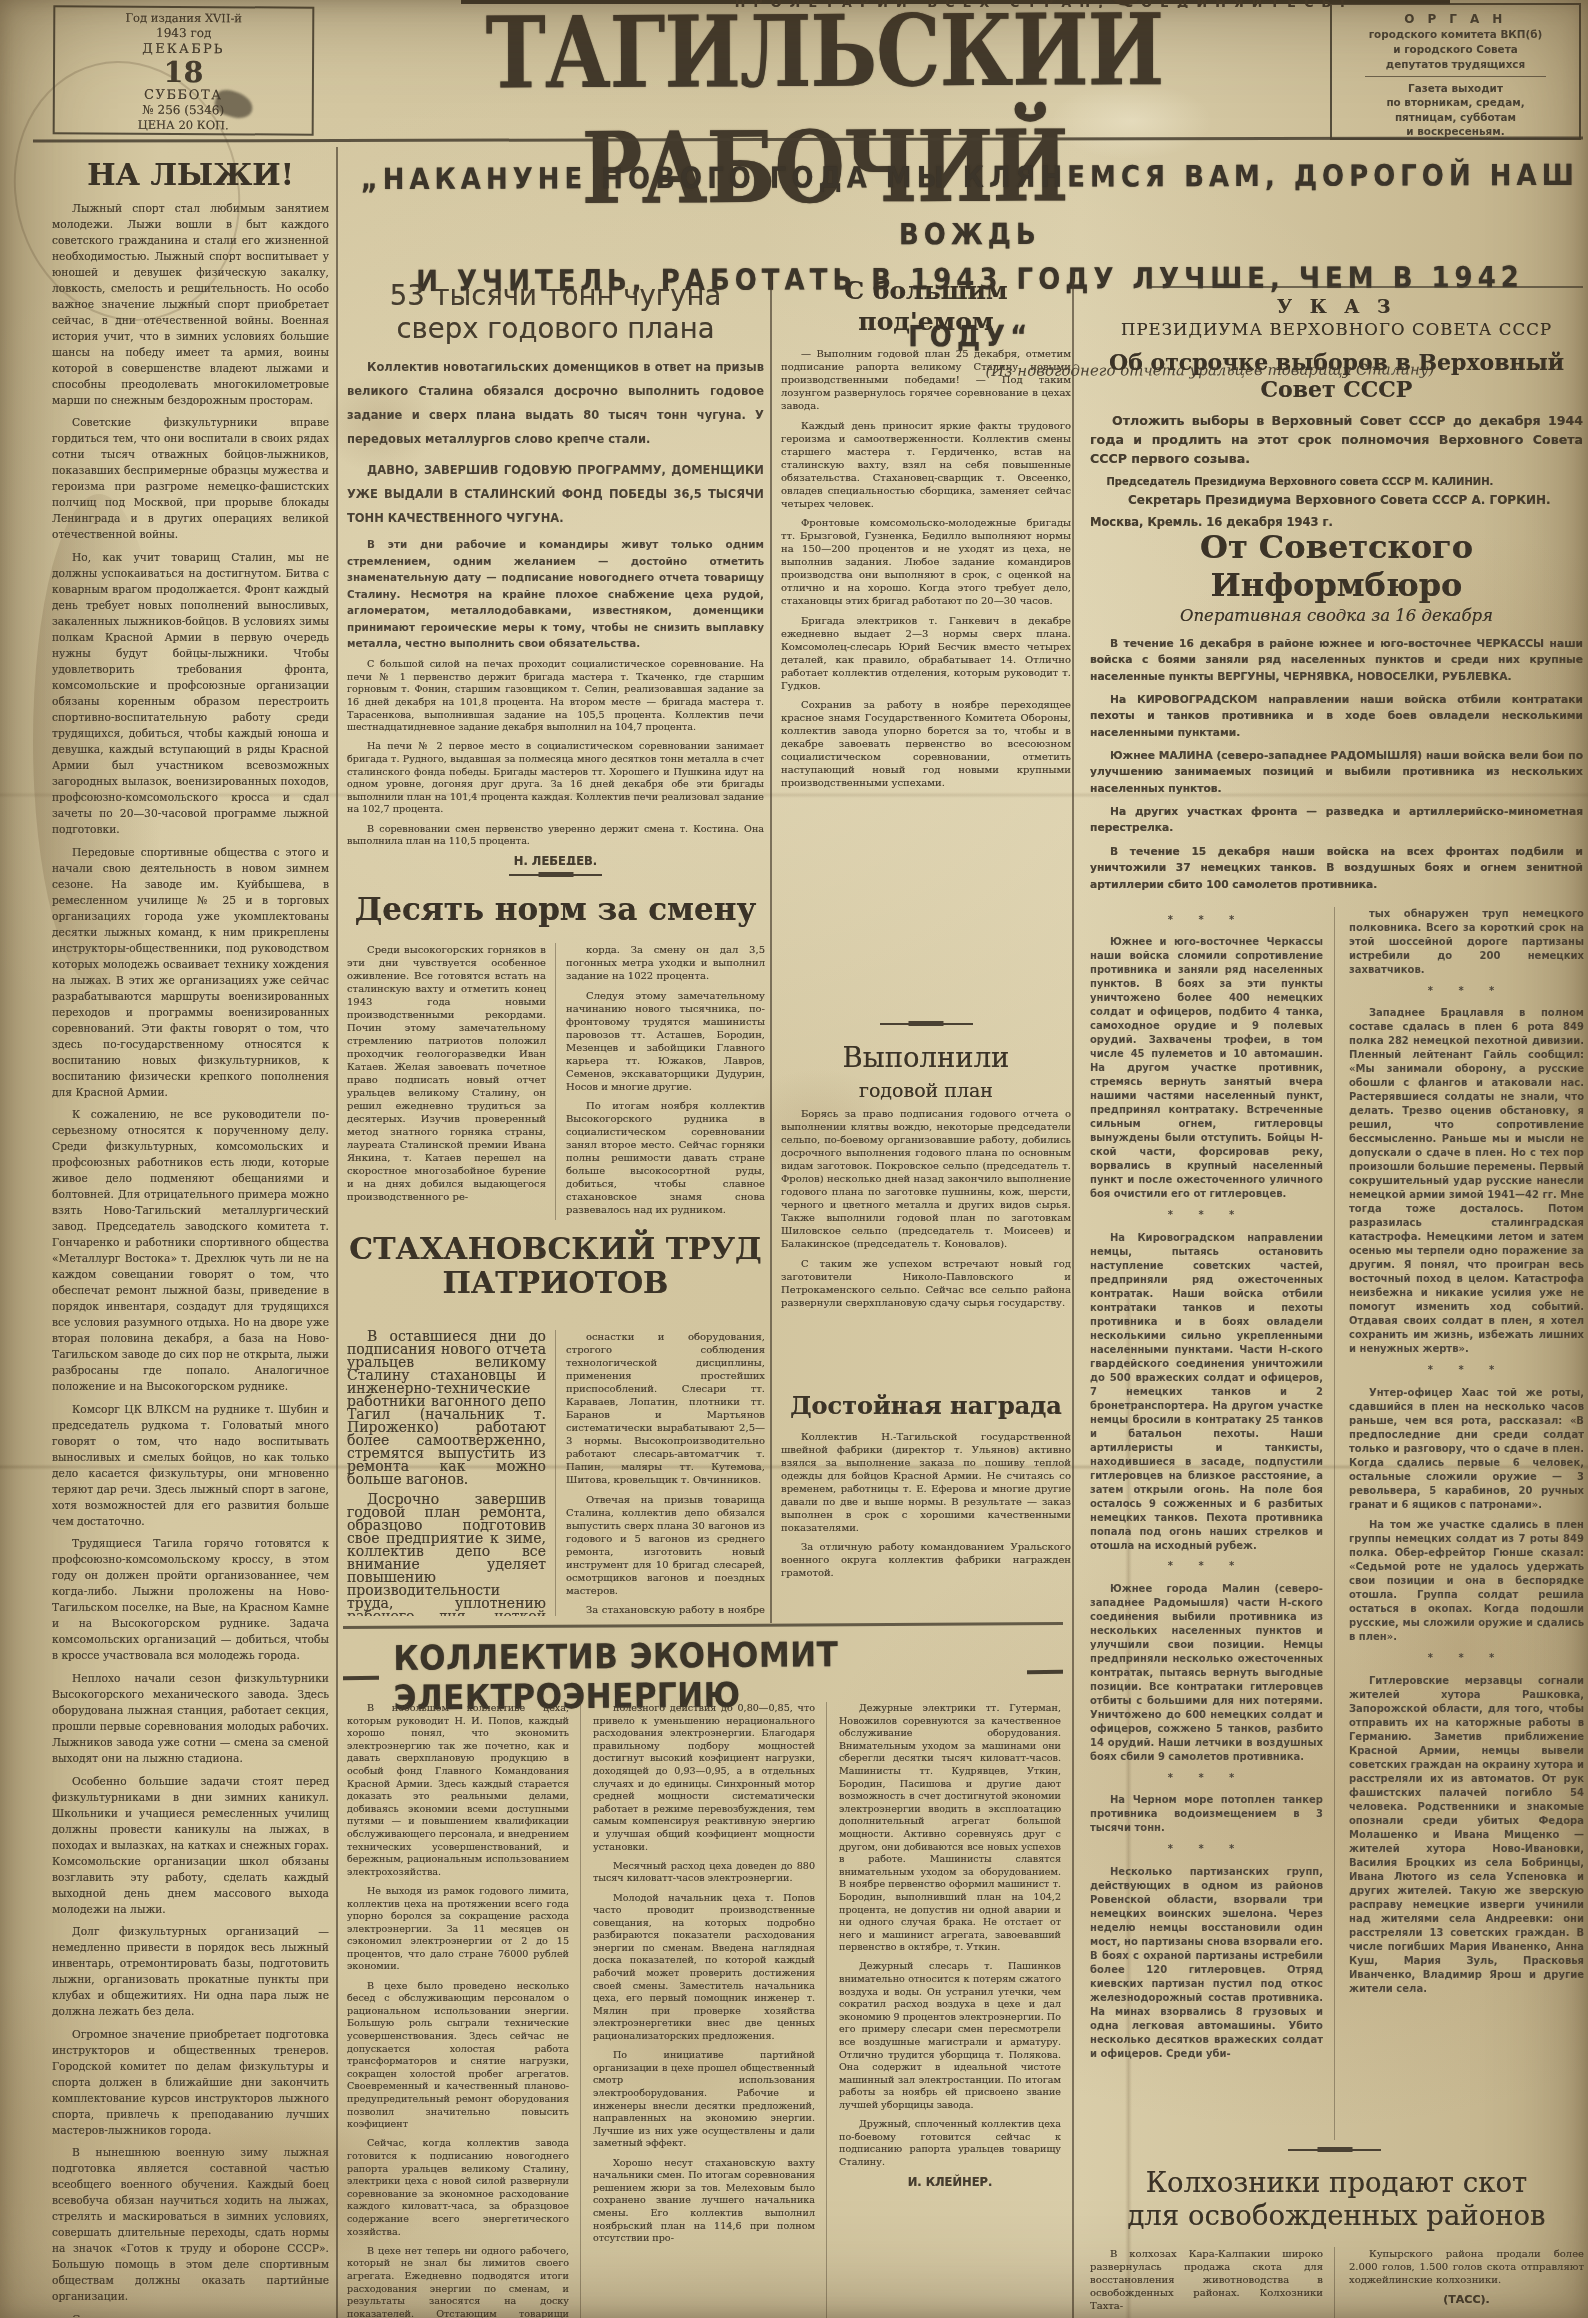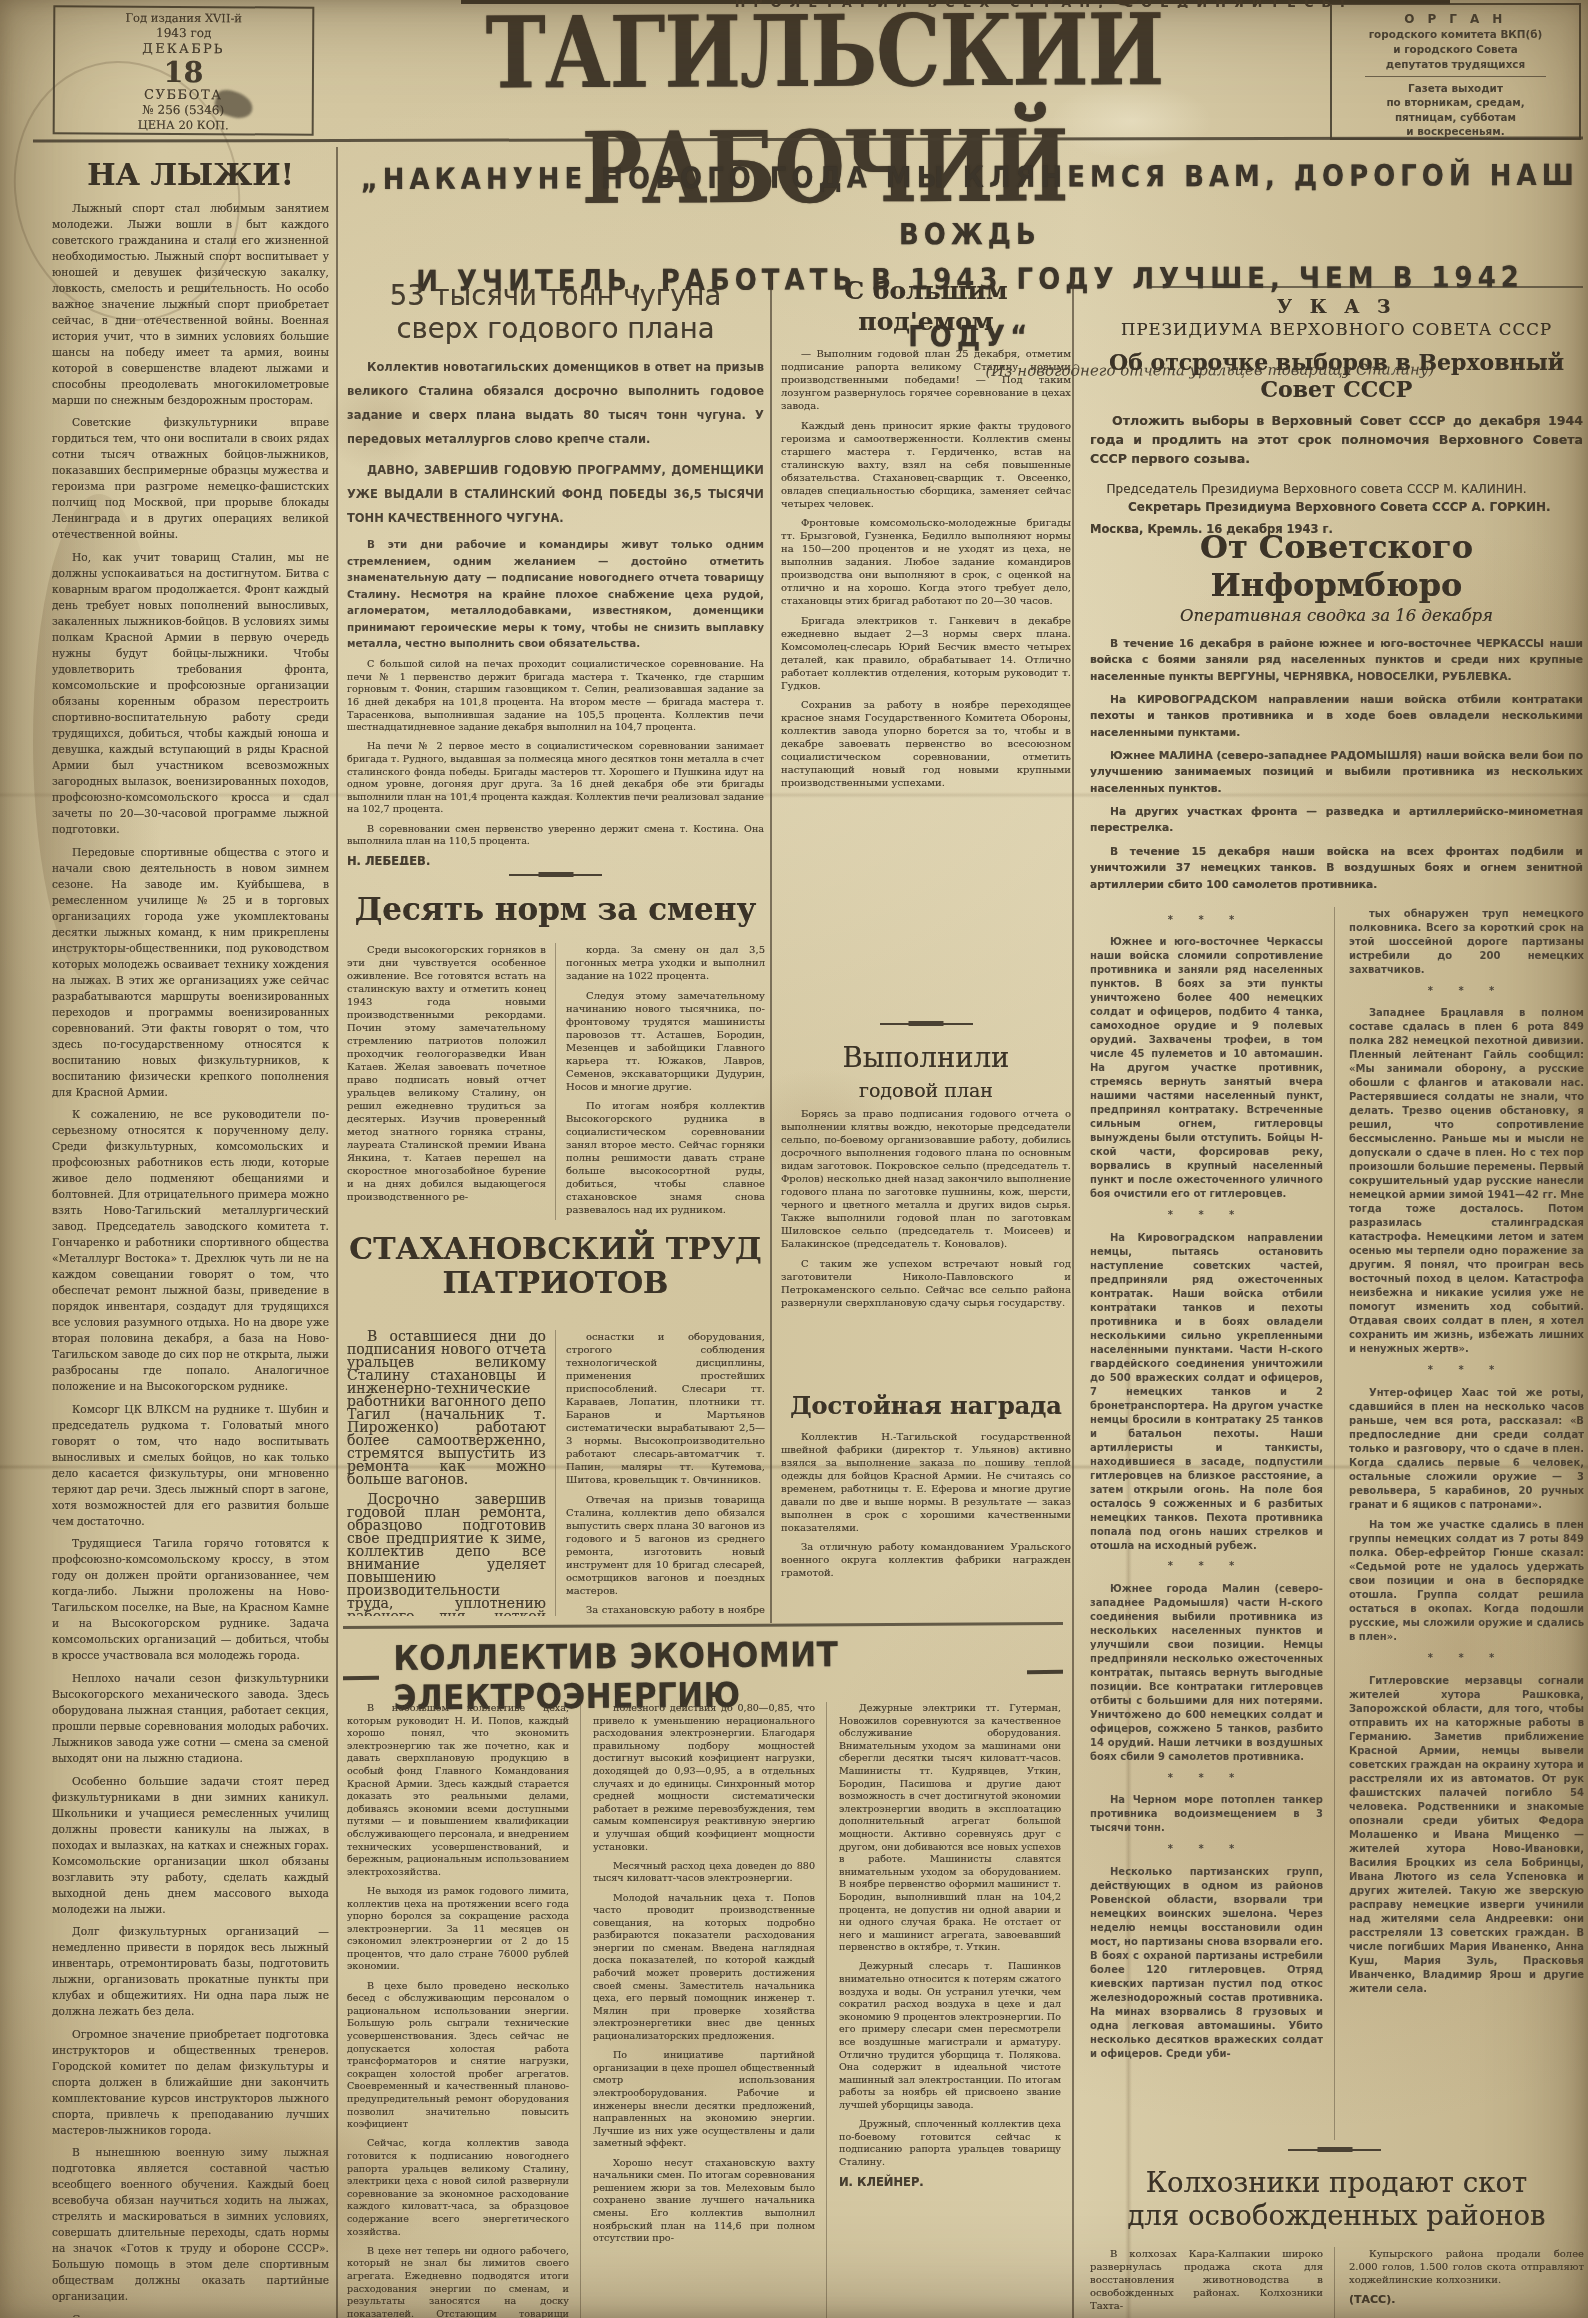--- a/index.html
+++ b/index.html
@@ -22,21 +22,21 @@
   .txt p{margin:0 0 6.6px;text-indent:20px;}
   .txt p.stars{text-align:center;text-indent:0;letter-spacing:11px;font-weight:bold;margin:5.5px 0 8.8px;}
   .serifhead{font-family:"DejaVu Serif","Liberation Serif",serif;color:#3b3327;text-shadow:0 0 0.5px rgba(60,50,35,.6);}
   .sans{font-family:"DejaVu Sans","Liberation Sans",sans-serif;}
   .center{text-align:center;}
   .vrule{position:absolute;width:1.6px;background:rgba(72,62,46,.65);}
   .hairline{position:absolute;width:1.1px;background:rgba(80,68,50,.45);}
   .hrule{position:absolute;background:#463e30;}
   .section-divider{width:93px;height:1.6px;background:#4a4133;margin:0 auto;position:relative;}
   .section-divider::after{content:"";position:absolute;left:50%;top:-1.6px;transform:translateX(-50%);width:35px;height:5px;background:#4a4133;}
-  .byline{text-align:left;font-family:"DejaVu Sans","Liberation Sans",sans-serif;font-weight:bold;}
+  .byline{text-align:center;font-family:"DejaVu Sans","Liberation Sans",sans-serif;font-weight:bold;}
   
   .p-large p{font-family:"DejaVu Sans","Liberation Sans",sans-serif;font-weight:700;font-size:11.5px;line-height:24px;color:#4a4134;}
   .p-medium p{font-size:10.4px;line-height:16.5px;font-weight:700;font-family:"DejaVu Sans","Liberation Sans",sans-serif;color:#4d4437;}
   .p-small p{font-size:9.6px;line-height:12.6px;}
   
   .stain{position:absolute;border-radius:50%;pointer-events:none;}
   .s1{left:82px;top:2076px;width:417px;height:231px;background:radial-gradient(closest-side,rgba(129,99,58,.28),transparent 70%);}
   .s2{left:538px;top:1857px;width:286px;height:341px;background:radial-gradient(closest-side,rgba(125,97,60,.18),transparent 70%);}
   .s3{left:1307px;top:1428px;width:308px;height:439px;background:radial-gradient(closest-side,rgba(130,102,62,.16),transparent 70%);}
   .s4{left:297px;top:352px;width:165px;height:143px;background:radial-gradient(closest-side,rgba(120,94,58,.18),transparent 70%);}
@@ -207,21 +207,21 @@
       </div>
   </div>
 
   <div class="vrule" style="left:1072px;top:277px;height:2041px;"></div>
 
   <div class="abs" style="left:1090px;top:294px;width:493px;">
     <div class="serifhead center" style="font-size:18.7px;font-weight:bold;letter-spacing:5.5px;line-height:24px;">У К А З</div>
     <div class="serifhead center" style="font-size:16.5px;line-height:23px;letter-spacing:1.1px;">ПРЕЗИДИУМА ВЕРХОВНОГО СОВЕТА СССР</div>
     <div class="serifhead center" style="font-size:22px;font-weight:bold;line-height:27.5px;margin:7.7px 0 8.8px;">Об отсрочке выборов в Верховный Совет СССР</div>
     <div class="sans ink" style="font-size:12.6px;line-height:18.7px;font-weight:bold;text-align:justify;text-indent:22px;">Отложить выборы в Верховный Совет СССР до декабря 1944 года и продлить на этот срок полномочия Верховного Совета СССР первого созыва.</div>
-    <div class="sans ink" style="font-size:12px;line-height:18.7px;font-weight:normal;margin-top:11px;text-indent:16.5px;">Председатель Президиума Верховного совета СССР М. КАЛИНИН.</div>
+    <div class="sans ink" style="font-size:10px;line-height:18.7px;font-weight:bold;margin-top:4px;text-indent:16.5px;">Председатель Президиума Верховного совета СССР М. КАЛИНИН.</div>
     <div class="sans ink" style="font-size:12px;line-height:18.7px;font-weight:bold;text-indent:38px;">Секретарь Президиума Верховного Совета СССР А. ГОРКИН.</div>
     <div class="sans ink" style="font-size:11.5px;line-height:17.6px;font-weight:bold;margin-top:4.4px;">Москва, Кремль. 16 декабря 1943 г.</div>
   </div>
 
   <div class="abs" style="left:1090px;top:528px;width:493px;">
     <div class="serifhead center" style="font-size:32px;font-weight:bold;line-height:38px;">От Советского Информбюро</div>
     <div class="serifhead center" style="font-size:16.5px;font-style:italic;line-height:24px;margin-bottom:7.7px;">Оперативная сводка за 16 декабря</div>
     <div class="txt sans ink" style="font-size:10.7px;line-height:16.5px;font-weight:bold;color:#4c4335;">
         <p>В течение 16 декабря в районе южнее и юго-восточнее ЧЕРКАССЫ наши войска с боями заняли ряд населенных пунктов и среди них крупные населенные пункты ВЕРГУНЫ, ЧЕРНЯВКА, НОВОСЕЛКИ, РУБЛЕВКА.</p>
         <p>На КИРОВОГРАДСКОМ направлении наши войска отбили контратаки пехоты и танков противника и в ходе боев овладели несколькими населенными пунктами.</p>

